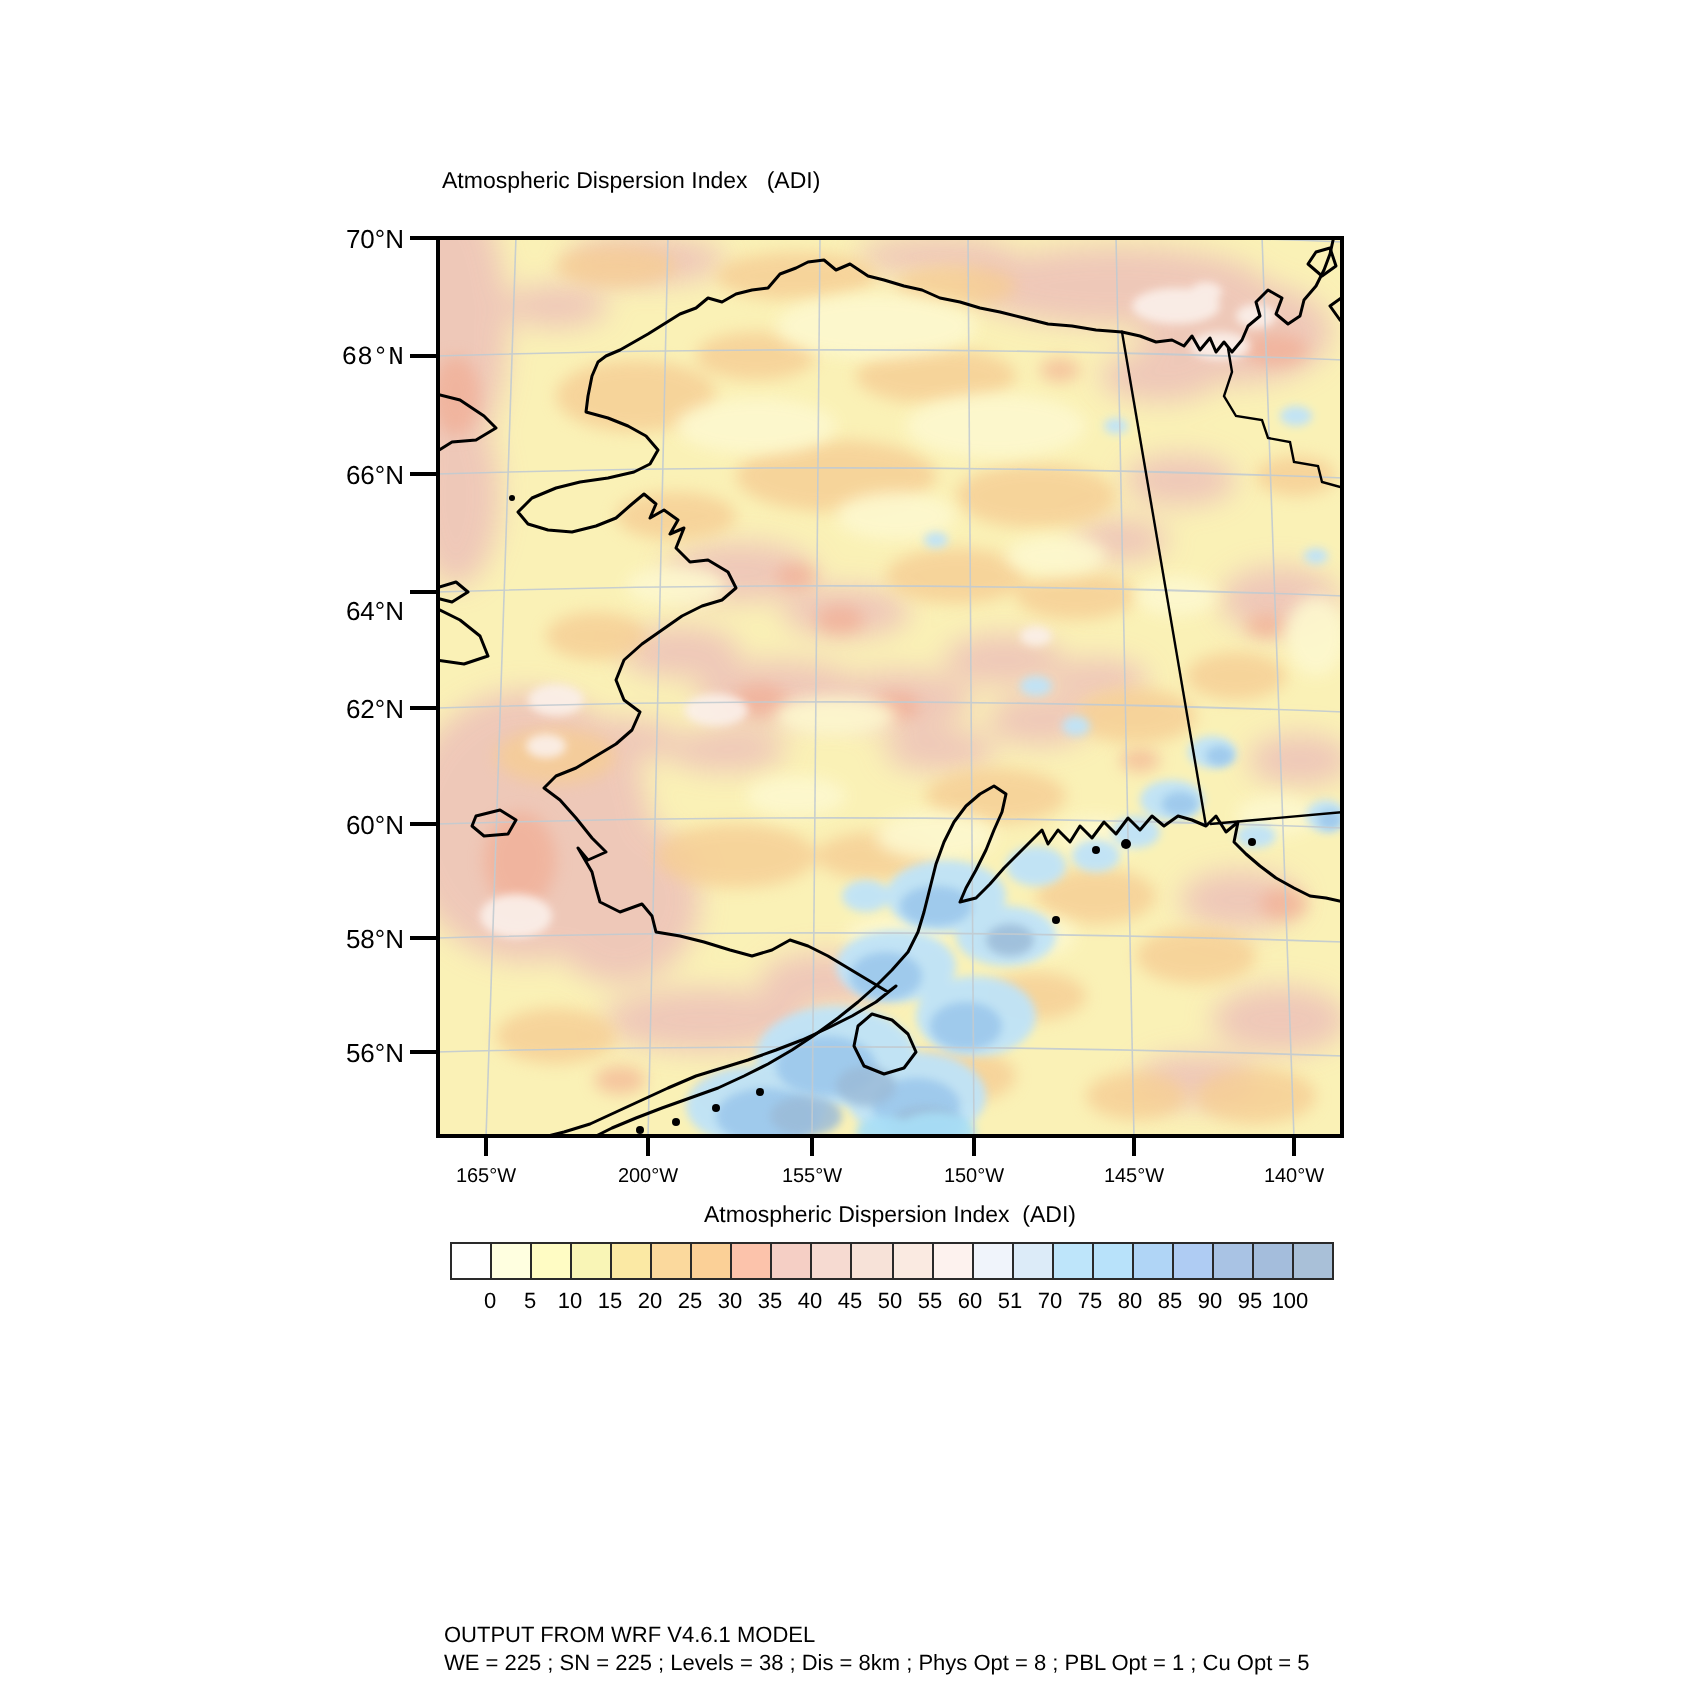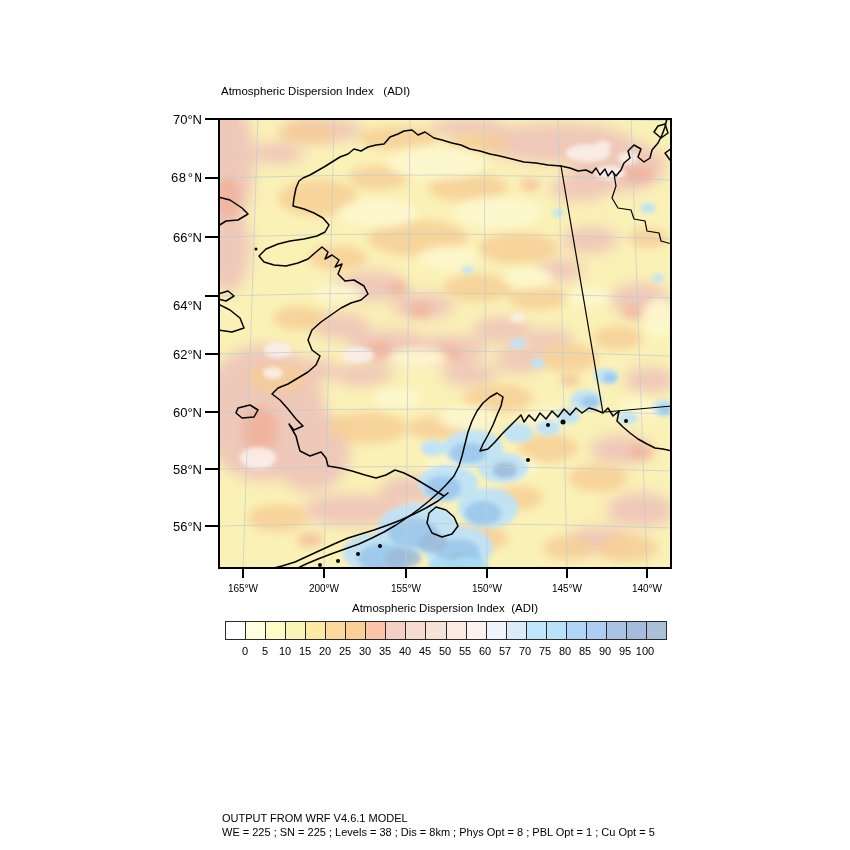--- a/index.html
+++ b/index.html
@@ -312,21 +312,21 @@
   <div class="abs cbar-label" style="left:290px;">15</div>
   <div class="abs cbar-label" style="left:310px;">20</div>
   <div class="abs cbar-label" style="left:330px;">25</div>
   <div class="abs cbar-label" style="left:350px;">30</div>
   <div class="abs cbar-label" style="left:370px;">35</div>
   <div class="abs cbar-label" style="left:390px;">40</div>
   <div class="abs cbar-label" style="left:410px;">45</div>
   <div class="abs cbar-label" style="left:430px;">50</div>
   <div class="abs cbar-label" style="left:450px;">55</div>
   <div class="abs cbar-label" style="left:470px;">60</div>
-  <div class="abs cbar-label" style="left:490px;">57</div>
+  <div class="abs cbar-label" style="left:490px;">51</div>
   <div class="abs cbar-label" style="left:510px;">70</div>
   <div class="abs cbar-label" style="left:530px;">75</div>
   <div class="abs cbar-label" style="left:550px;">80</div>
   <div class="abs cbar-label" style="left:570px;">85</div>
   <div class="abs cbar-label" style="left:590px;">90</div>
   <div class="abs cbar-label" style="left:610px;">95</div>
   <div class="abs cbar-label" style="left:630px;">100</div>
 
   <div class="abs footer-line" style="top:812px;">OUTPUT FROM WRF V4.6.1 MODEL</div>
   <div class="abs footer-line" style="top:826px;">WE = 225 ; SN = 225 ; Levels = 38 ; Dis = 8km ; Phys Opt = 8 ; PBL Opt = 1 ; Cu Opt = 5</div>

